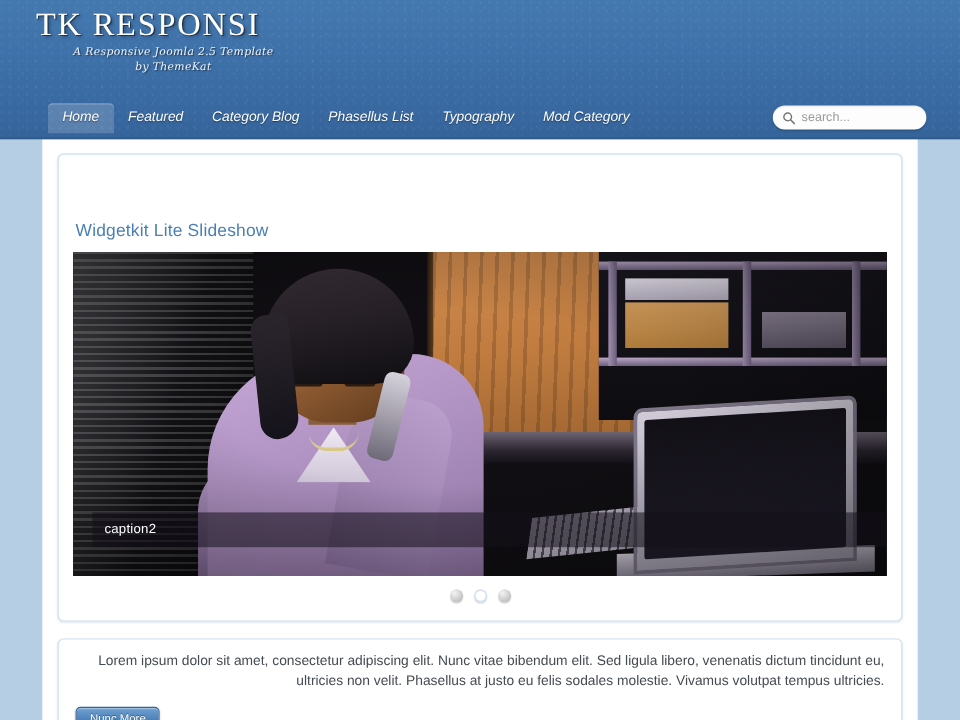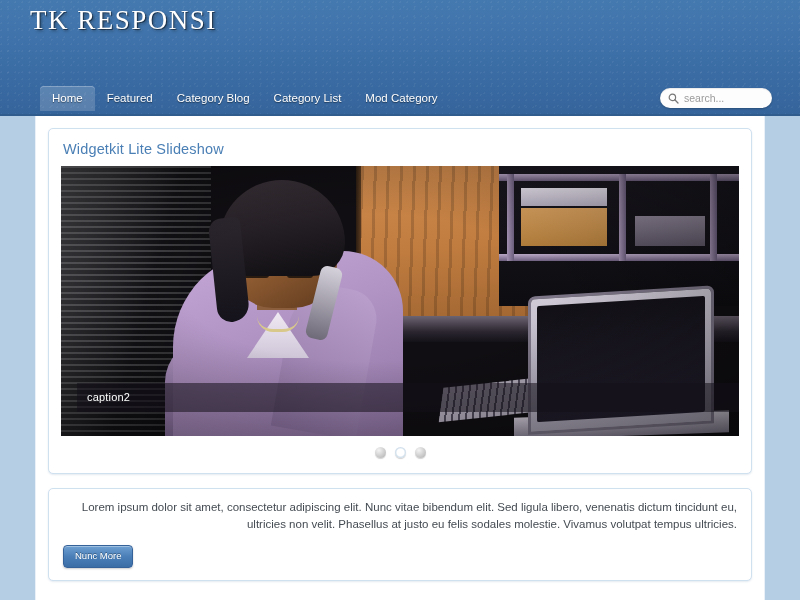--- a/index.html
+++ b/index.html
@@ -80,29 +80,30 @@
 
   .menu-item {
     font-size: 11.5px;
     color: #ffffff;
     text-shadow: 0 1px 1px rgba(0,0,0,.45);
     padding: 5px 12px;
     white-space: nowrap;
     border-radius: 4px 4px 0 0;
     line-height: 15px;
     cursor: pointer;
+    font-style: italic;
   }
   .menu-item.active {
     background: rgba(255,255,255,.18);
     box-shadow: inset 0 1px 0 rgba(255,255,255,.25);
   }
 
   .search-box {
     margin-left: auto;
-    width: 112px;
+    width: 128px;
     height: 20px;
     background: #fdfdfd;
     border-radius: 11px;
     display: flex;
     align-items: center;
     padding: 0 8px;
     box-shadow: 0 1px 2px rgba(0,0,0,.22), inset 0 1px 1px rgba(0,0,0,.08);
     margin-right: 4px;
   }
   .search-icon { flex: 0 0 auto; display: block; margin-right: 5px; }
@@ -134,20 +135,21 @@
     margin-bottom: 14px;
     padding: 10px 12px 12px 12px;
   }
 
   .module-title {
     font-size: 14.5px;
     font-weight: normal;
     color: #4a7fb5;
     padding: 2px 0 9px 2px;
     letter-spacing: .15px;
+    margin-top: 44px;
   }
 
   
   .slideshow {
     position: relative;
     width: 100%;
     height: 270px;
     overflow: hidden;
     background: #0b0a0c;
   }
@@ -376,28 +378,33 @@
     line-height: 12px;
   }
 </style>
 </head>
 <body>
 
 <header class="site-header">
 
   <div class="brand">
     <div class="brand-title">TK RESPONSI</div>
+    <div class="brand-tagline">
+      <span>A Responsive Joomla 2.5 Template</span>
+      <span class="line2">by ThemeKat</span>
+    </div>
   </div>
 
   <nav class="nav-row">
     <ul class="menu">
       <li class="menu-item active">Home</li>
       <li class="menu-item">Featured</li>
       <li class="menu-item">Category Blog</li>
-      <li class="menu-item">Category List</li>
+      <li class="menu-item">Phasellus List</li>
+      <li class="menu-item">Typography</li>
       <li class="menu-item">Mod Category</li>
     </ul>
 
     <div class="search-box">
       <svg class="search-icon" width="11" height="11" viewBox="0 0 11 11">
         <circle cx="4.4" cy="4.4" r="3.2" fill="none" stroke="#777" stroke-width="1.2"></circle>
         <line x1="6.8" y1="6.8" x2="10" y2="10" stroke="#777" stroke-width="1.3" stroke-linecap="round"></line>
       </svg>
       <input class="search-input" type="text" placeholder="search..." style="">
     </div>

